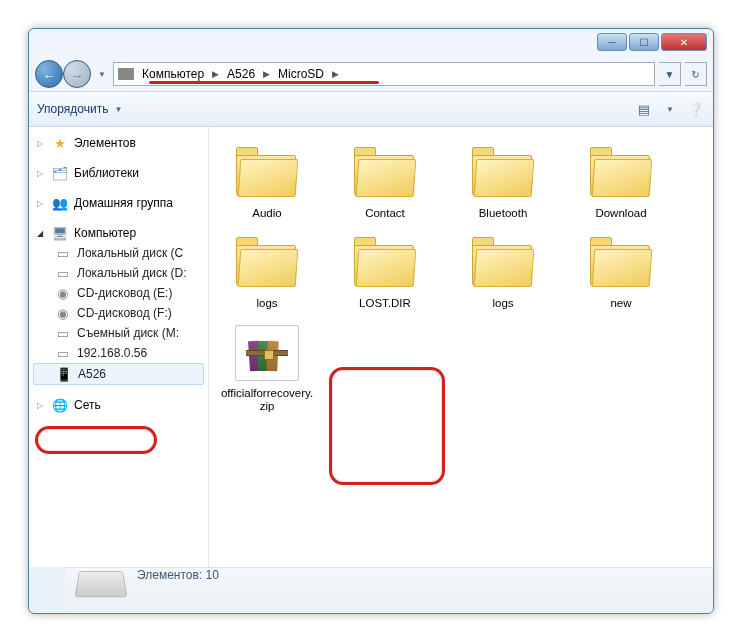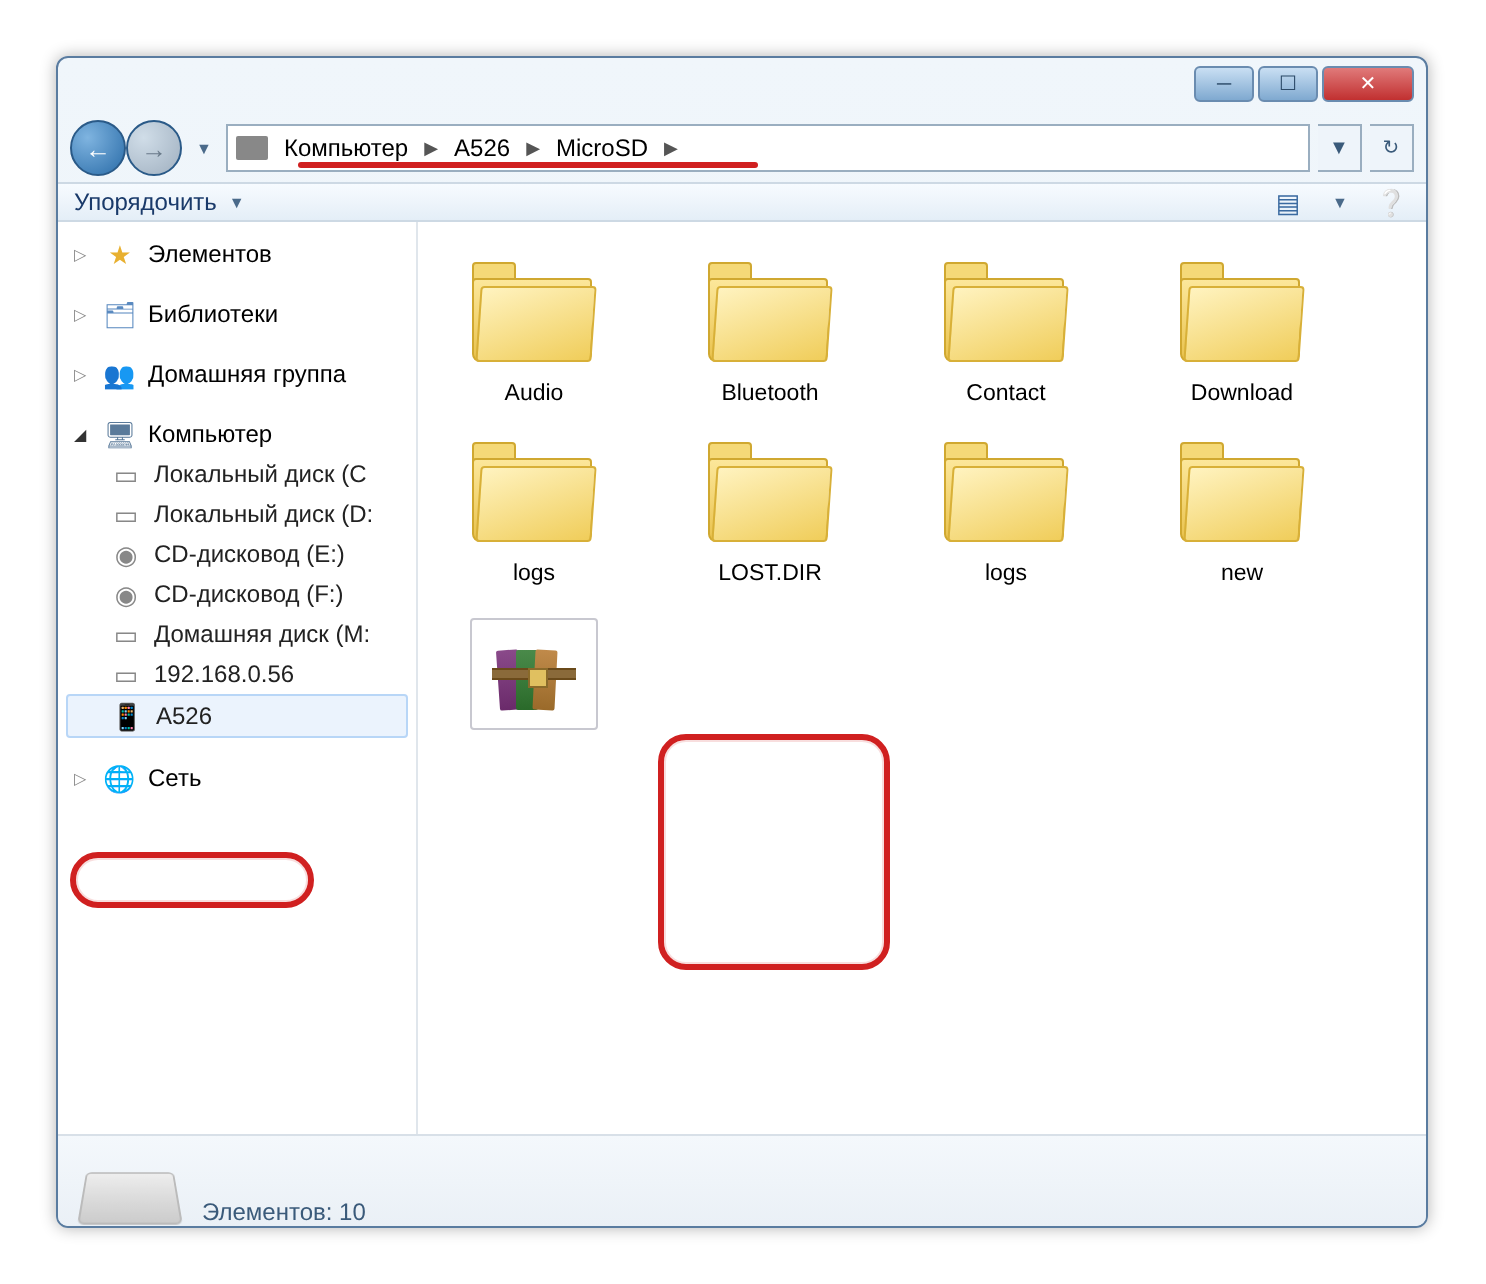--- a/index.html
+++ b/index.html
@@ -31,21 +31,21 @@
 .crumb { padding:0 4px; color:#000; white-space:nowrap;}
 .crumb-sep { font-size:9px; color:#555; padding:0 2px;}
 .addr-btn { width:22px; height:24px; border:1px solid #9aaec0; border-left:none; background:#eef4fa; display:flex; align-items:center; justify-content:center; font-size:10px; color:#3a5a7a;}
 .searchbox { width:200px; height:24px; border:1px solid #9aaec0; background:#fff; display:flex; align-items:center; padding:0 6px; font-size:12px; color:#888; font-style:italic; justify-content:space-between;}
 .search-icon-s { color:#4a8ac0; font-style:normal;}
 
 
 .redline { position:absolute; height:3px; background:#d02020; border-radius:2px; }
 
 
-.toolbar { height:20px; background:linear-gradient(#f7fbff,#e4eef7); border-top:1px solid #cdd9e4; border-bottom:1px solid #cdd9e4; display:flex; align-items:center; padding:0 8px; justify-content:space-between;}
+.toolbar { height:36px; background:linear-gradient(#f7fbff,#e4eef7); border-top:1px solid #cdd9e4; border-bottom:1px solid #cdd9e4; display:flex; align-items:center; padding:0 8px; justify-content:space-between;}
 .tool-left { display:flex; align-items:center; gap:6px; color:#1a3a6a; font-size:12px;}
 .tool-drop { font-size:8px; color:#4a6a8a;}
 .tool-right { display:flex; gap:8px; align-items:center;}
 .tool-icon { width:18px; height:18px; display:flex; align-items:center; justify-content:center; font-size:13px;}
 
 
 .body { flex:1; display:flex; background:#fff; overflow:hidden;}
 .sidebar { width:180px; border-right:1px solid #e0e6ec; padding:6px 4px; font-size:12px; overflow:hidden;}
 .side-group { margin-bottom:10px;}
 .side-item { display:flex; align-items:center; gap:6px; padding:2px 4px; white-space:nowrap; overflow:hidden;}
@@ -69,21 +69,21 @@
 .b1{ left:0; background:linear-gradient(#8a4a8a,#6a2a6a); transform:rotate(-4deg);}
 .b2{ left:9px; background:linear-gradient(#4a8a4a,#2a6a2a);}
 .b3{ left:18px; background:linear-gradient(#c08a4a,#9a6a2a); transform:rotate(3deg);}
 .zip-belt { position:absolute; left:10px; right:10px; top:24px; height:6px; background:#8a6a3a; border-top:1px solid #6a4a1a; border-bottom:1px solid #6a4a1a;}
 .zip-belt::after { content:""; position:absolute; left:44%; top:-1px; width:8px; height:8px; background:#e0c060; border:1px solid #8a6a2a;}
 
 
 .highlight { position:absolute; border:3px solid #d02020; border-radius:14px; pointer-events:none; box-shadow:0 0 0 1px rgba(208,32,32,0.15) inset;}
 
 
-.statusbar { height:46px; border-top:1px solid #d8e0e8; background:linear-gradient(#f4f8fc,#eaf0f6); display:flex; align-items:flex-end; gap:12px; padding:0 12px; font-size:12px; color:#3a5a7a;}
+.statusbar { height:46px; border-top:1px solid #d8e0e8; background:linear-gradient(#f4f8fc,#eaf0f6); display:flex; align-items:flex-start; gap:12px; padding:0 12px; font-size:12px; color:#3a5a7a;margin-left:36px;}
 .stat-icon { width:48px; height:30px; background:linear-gradient(#eee,#ccc); border:1px solid #bbb; border-radius:3px; transform:perspective(80px) rotateX(30deg);}
 
 .item-label { max-width:96px; word-wrap:break-word; line-height:1.2;}
 </style>
 </head>
 <body>
 
 <div class="window">
 
   <div class="titlebar">
@@ -168,21 +168,21 @@
         <div class="side-item sub">
             <span class="si-icon" style="color:#888;">◉</span>
             <span>CD-дисковод (E:)</span>
           </div>
         <div class="side-item sub">
             <span class="si-icon" style="color:#888;">◉</span>
             <span>CD-дисковод (F:)</span>
           </div>
         <div class="side-item sub">
             <span class="si-icon" style="color:#888;">▭</span>
-            <span>Домашняя диск (M:</span>
+            <span>Съемный диск (M:</span>
           </div>
         <div class="side-item sub">
             <span class="si-icon" style="color:#888;">▭</span>
             <span>192.168.0.56</span>
           </div>
         <div class="side-item sub selected">
             <span class="si-icon" style="color:#888;">📱</span>
             <span>A526</span>
           </div>
       </div>
@@ -206,29 +206,29 @@
               <div class="folder-front"></div>
             </div>
             <div class="item-label">Audio</div>
           </div>
         <div class="item">
             <div class="folder-icon">
               <div class="folder-tab"></div>
               <div class="folder-back"></div>
               <div class="folder-front"></div>
             </div>
+            <div class="item-label">Contact</div>
+          </div>
+        <div class="item">
+            <div class="folder-icon">
+              <div class="folder-tab"></div>
+              <div class="folder-back"></div>
+              <div class="folder-front"></div>
+            </div>
             <div class="item-label">Bluetooth</div>
-          </div>
-        <div class="item">
-            <div class="folder-icon">
-              <div class="folder-tab"></div>
-              <div class="folder-back"></div>
-              <div class="folder-front"></div>
-            </div>
-            <div class="item-label">Contact</div>
           </div>
         <div class="item">
             <div class="folder-icon">
               <div class="folder-tab"></div>
               <div class="folder-back"></div>
               <div class="folder-front"></div>
             </div>
             <div class="item-label">Download</div>
           </div>
         <div class="item">
@@ -265,20 +265,21 @@
           </div>
         <div class="item">
             <div class="zip-icon">
               <div class="zip-books">
                 <div class="book b1"></div>
                 <div class="book b2"></div>
                 <div class="book b3"></div>
               </div>
               <div class="zip-belt"></div>
             </div>
+            <div class="item-label">officialforrecovery.zip</div>
           </div>
       </div>
     </div>
   </div>
 
   <div class="statusbar">
     <div class="stat-icon"></div>
     <span>Элементов: 10</span>
   </div>
 

